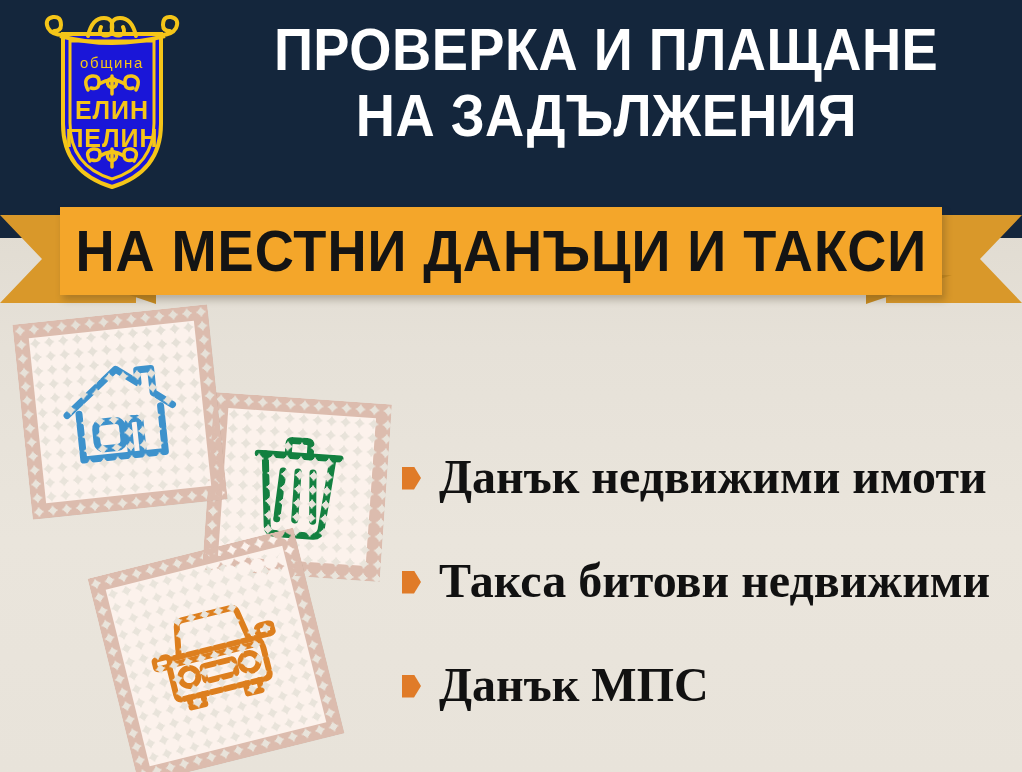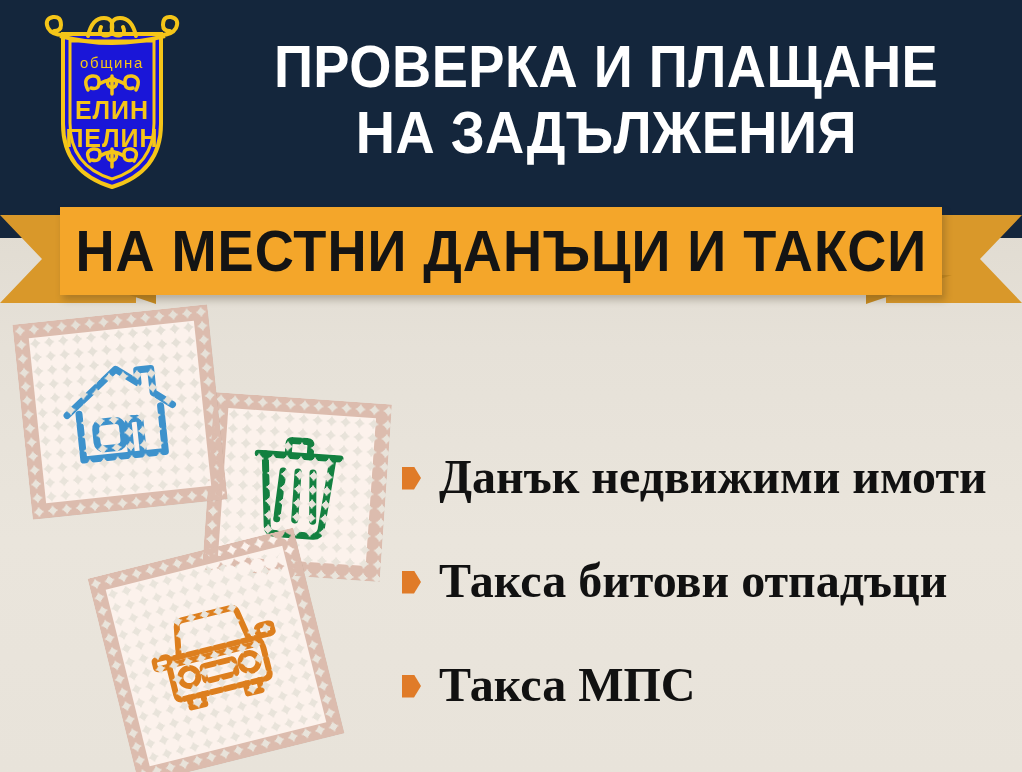--- a/index.html
+++ b/index.html
@@ -39,21 +39,20 @@
 
   .header-titles {
     position: absolute;
     left: 196px;
     top: 20px;
     width: 820px;
     height: 160px;
     display: flex;
     flex-direction: column;
     align-items: center;
-    justify-content: center;
   }
   .header-line {
     color: #ffffff;
     font-family: "Liberation Sans Narrow", "Liberation Sans", sans-serif;
     font-weight: bold;
     font-size: 59px;
     line-height: 1.02;
     letter-spacing: 0.5px;
     transform: scaleX(0.92);
     white-space: nowrap;
@@ -320,23 +319,23 @@
 
   <div class="bullets">
 
     <div class="bullet-row">
       <span class="bullet-marker"></span>
       <span class="bullet-text">Данък недвижими имоти</span>
     </div>
 
     <div class="bullet-row">
       <span class="bullet-marker"></span>
-      <span class="bullet-text">Такса битови отпадъци</span>
+      <span class="bullet-text">Такса битови недвижими</span>
     </div>
 
     <div class="bullet-row">
       <span class="bullet-marker"></span>
-      <span class="bullet-text">Такса МПС</span>
+      <span class="bullet-text">Данък МПС</span>
     </div>
 
   </div>
 
 </div>
 
 </body></html>

